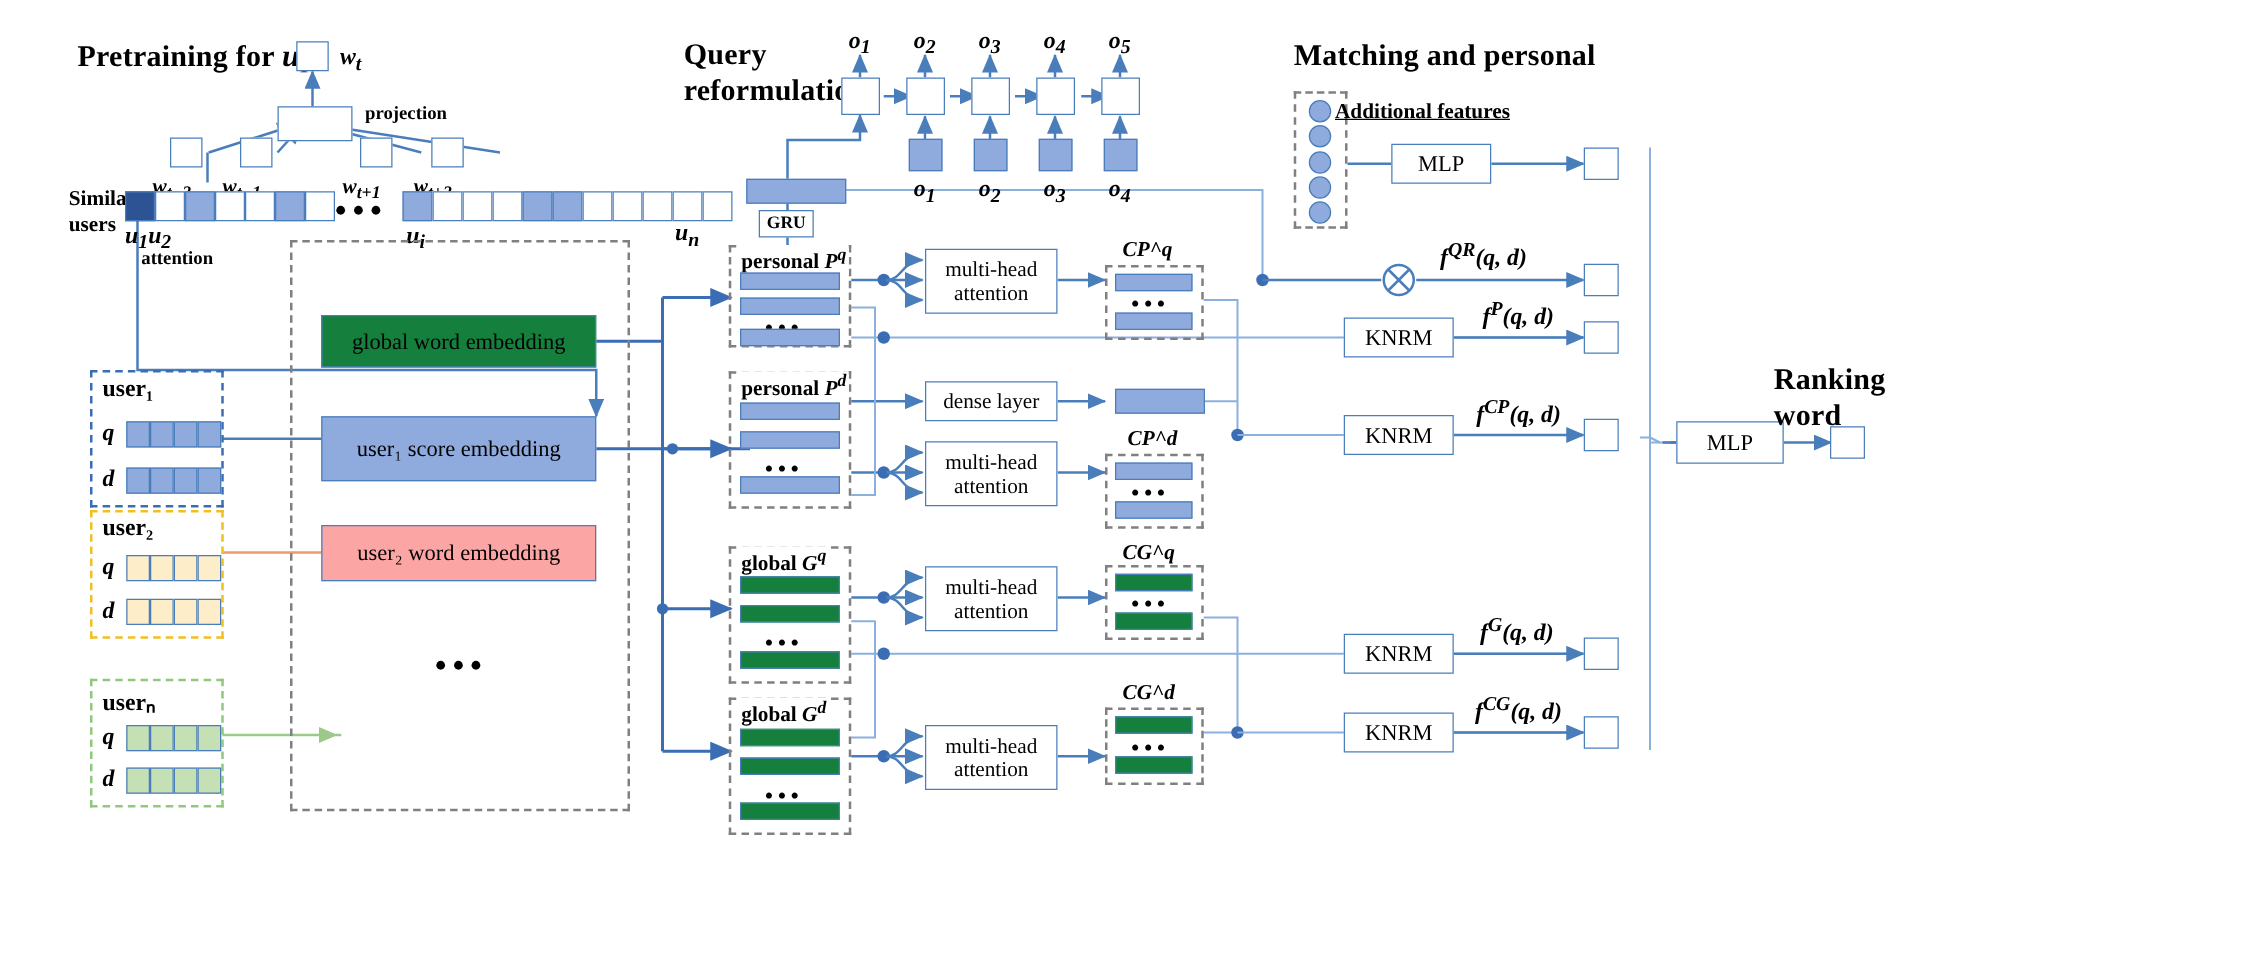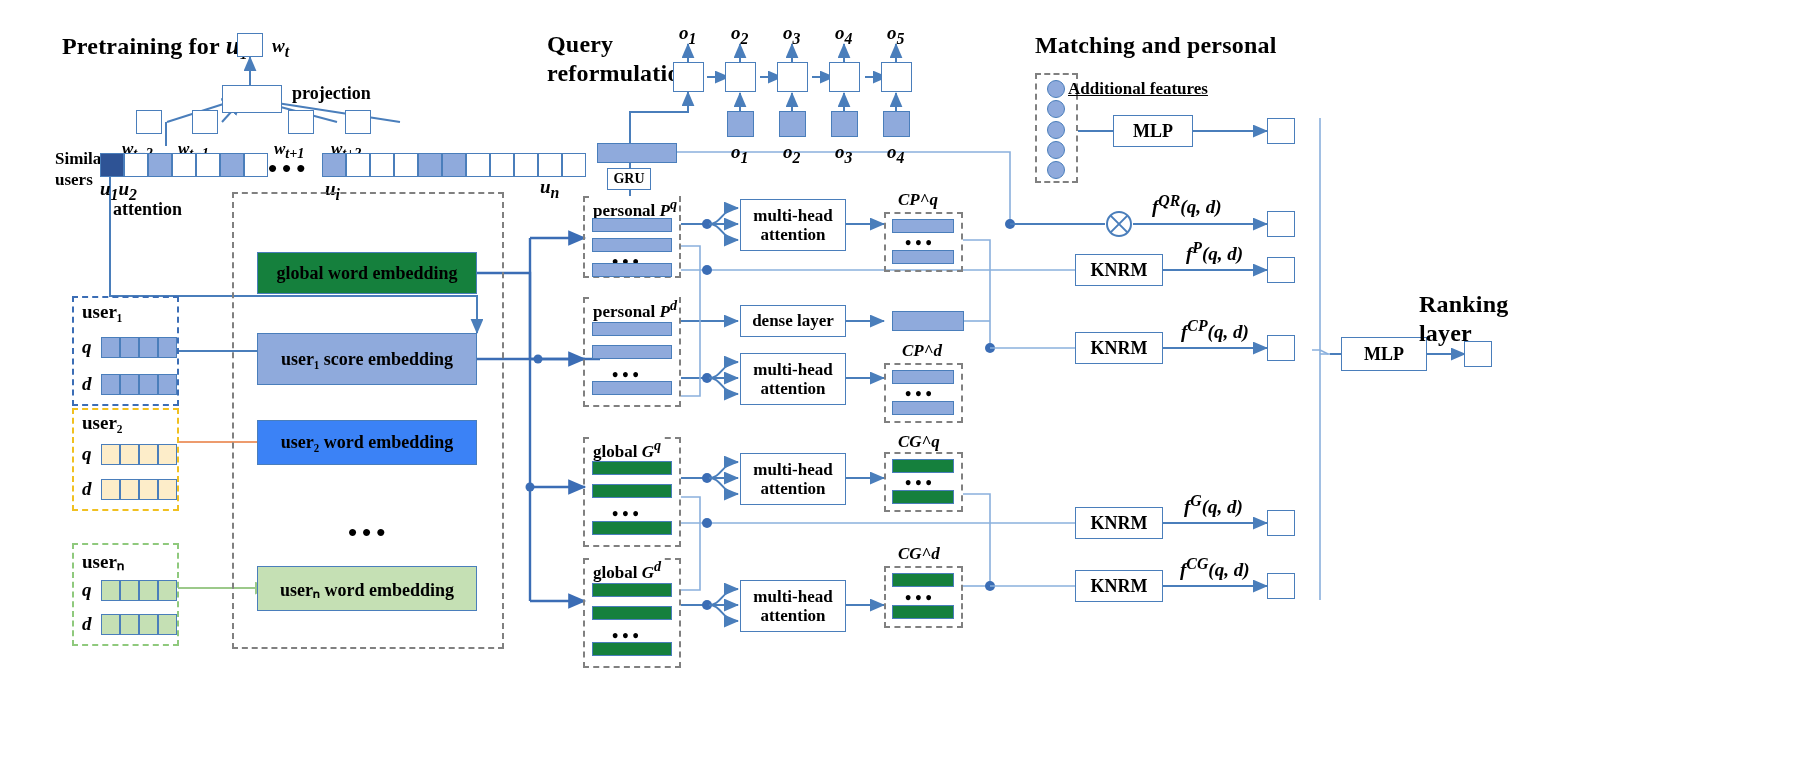--- a/index.html
+++ b/index.html
@@ -4,46 +4,46 @@
 <style>
   html, body { margin:0; padding:0; background:#ffffff; }
   body { font-family:"Liberation Serif", serif; }
   #root { position:relative; width:1800px; height:762px; background:#fff; overflow:hidden; }
 
   .abs { position:absolute; box-sizing:border-box; }
 
   
   .sec-title { font-weight:bold; font-size:24px; color:#000; line-height:1.12; letter-spacing:.2px; }
   .lbl-b { font-weight:bold; font-size:19px; color:#000; }
-  .lbl-s { font-weight:bold; font-size:18px; color:#000; }
+  .lbl-s { font-weight:bold; font-size:15px; color:#000; }
   .lbl-m { font-weight:bold; font-size:17px; color:#000; }
   .math  { font-weight:bold; font-style:italic; font-size:19px; color:#000; white-space:nowrap;}
   .mathsm{ font-weight:bold; font-style:italic; font-size:17px; color:#000; white-space:nowrap;}
   sub, sup { font-style:italic; font-weight:bold; }
   .up { font-style:normal; }
 
   
   .obox { border:1.6px solid #4a7ebb; background:#fff; }
   .fillblue   { background:#8faadc; border:1.4px solid #4a7ebb; }
   .fillorange { background:#15803d; border:1.4px solid #4a7ebb; }
-  .fillyellow { background:#3b82f6; border:1.4px solid #4a7ebb; }
+  .fillyellow { background:#fca5a5; border:1.4px solid #4a7ebb; }
   .fillgreen  { background:#c5e0b4; border:1.4px solid #4a7ebb; }
   .fillnavy   { background:#2e5395; border:1.2px solid #4a7ebb; }
   .cellw      { background:#fff; border:1.2px solid #4a7ebb; }
   .cellblue   { background:#8faadc; border:1.2px solid #4a7ebb; }
   .cellyellow { background:#fdedc9; border:1.2px solid #4a7ebb; }
   .cellgreen  { background:#c5e0b4; border:1.2px solid #4a7ebb; }
 
   .dash-gray   { border:2px dashed #808080; }
   .dash-blue   { border:2px dashed #3b6db5; }
   .dash-yellow { border:2px dashed #f0c020; }
   .dash-green  { border:2px dashed #8fc97d; }
 
   .bigbox { display:flex; align-items:center; justify-content:center; 
-            font-weight:bold; color:#000; }
+            font-weight:normal; color:#000; }
 
   .dots { font-size:26px; letter-spacing:5px; color:#000; font-weight:bold; line-height:1; }
   .dots-sm { font-size:18px; letter-spacing:4px; color:#000; font-weight:bold; line-height:1; }
 
   svg.ovl { position:absolute; left:0; top:0; width:1800px; height:762px; pointer-events:none; }
   .ln  { stroke:#4a7ebb; stroke-width:2; fill:none; }
   .lnd { stroke:#3b6db5; stroke-width:2.4; fill:none; }
   .lnthin { stroke:#8ab0dd; stroke-width:1.6; fill:none; }
   .lnor { stroke:#ed9b6d; stroke-width:2; fill:none; }
   .lngr { stroke:#9cc98a; stroke-width:2; fill:none; }
@@ -276,23 +276,20 @@
   <div class="abs bigbox fillblue" style="left:257px; top:333px; width:220px; height:52px; font-size:18px;">
      <span>user₁ score embedding</span>
   </div>
 
   <div class="abs bigbox fillyellow" style="left:257px; top:420px; width:220px; height:45px; font-size:18px;">
      <span>user₂ word embedding</span>
   </div>
 
   <div class="abs dots" style="left:348px; top:520px;">•••</div>
 
-  <div class="abs bigbox fillgreen" style="left:257px; top:566px; width:220px; height:45px; font-size:18px;">
-     <span>userₙ word embedding</span>
-  </div>
 
   <div class="abs dash-blue" style="left:72px; top:296px; width:107px; height:110px;"></div>
   <div class="abs lbl-b" style="left:82px; top:301px;">user₁</div>
   <div class="abs math" style="left:82px; top:336px;">q</div>
   <div class="abs" style="left:101px; top:337px; display:flex;">
     <div class="cellblue" style="width:17px;height:19px;"></div>
     <div class="cellblue" style="width:17px;height:19px;"></div>
     <div class="cellblue" style="width:17px;height:19px;"></div>
     <div class="cellblue" style="width:17px;height:19px;"></div>
   </div>
@@ -481,18 +478,18 @@
   <div class="abs obox" style="left:1267px; top:211px; width:28px; height:26px;"></div>
   <div class="abs obox" style="left:1267px; top:257px; width:28px; height:26px;"></div>
   <div class="abs obox" style="left:1267px; top:335px; width:28px; height:26px;"></div>
   <div class="abs obox" style="left:1267px; top:510px; width:28px; height:26px;"></div>
   <div class="abs obox" style="left:1267px; top:573px; width:28px; height:26px;"></div>
 
   <div class="abs obox bigbox" style="left:1341px; top:337px; width:86px; height:34px; font-size:18px;">MLP</div>
 
   <div class="abs sec-title" style="left:1419px; top:290px; line-height:1.2;">
     <div>Ranking</div>
-    <div>layer</div>
+    <div>word</div>
   </div>
 
   <div class="abs obox" style="left:1464px; top:341px; width:28px; height:26px;"></div>
 
 </div>
 
 </body></html>

